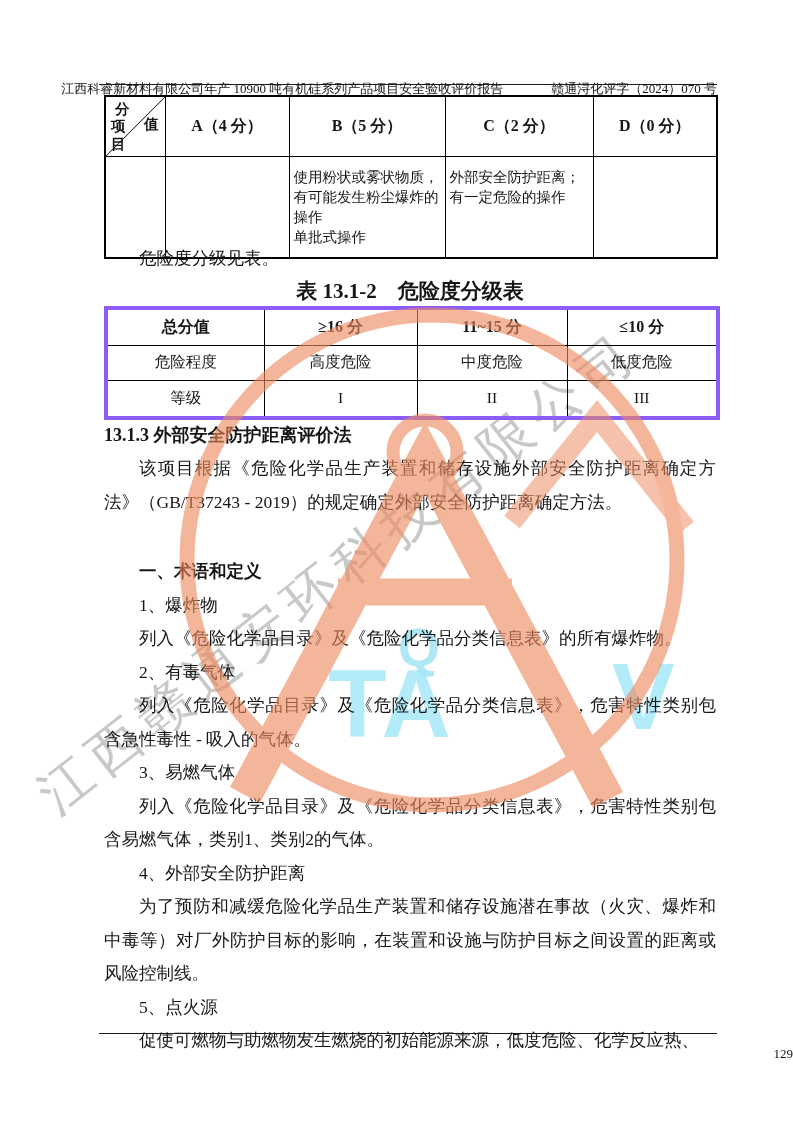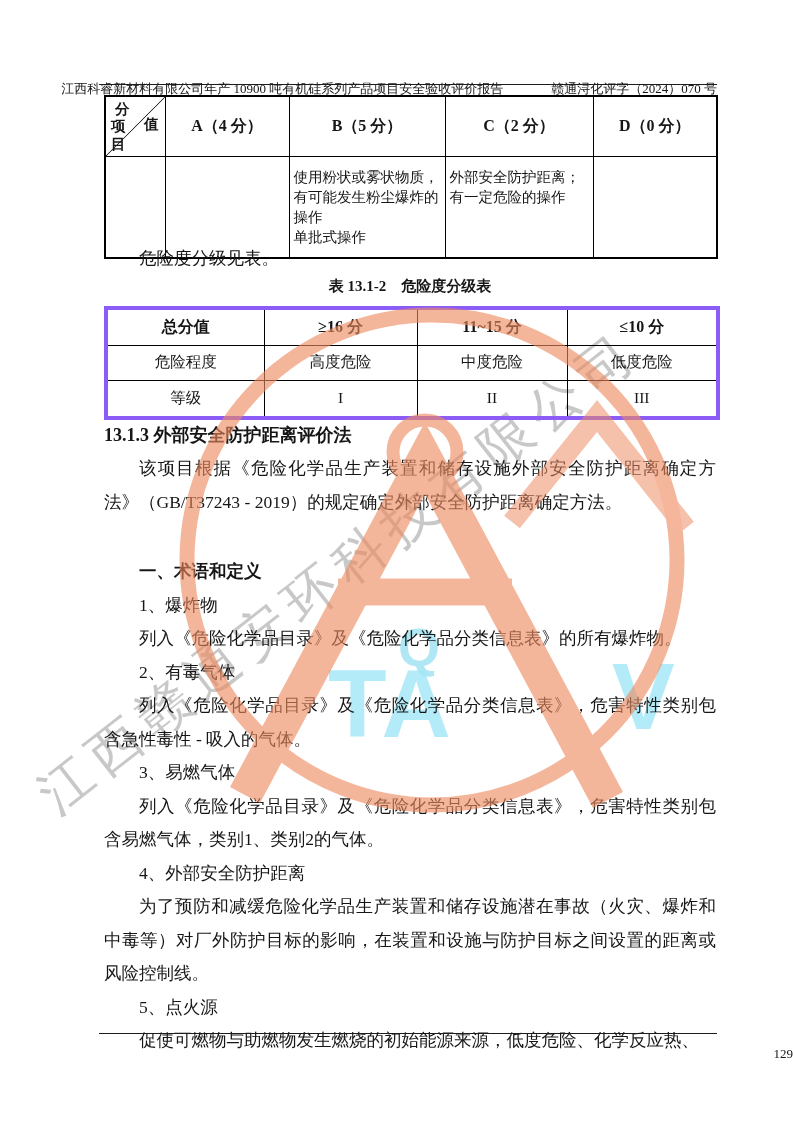--- a/index.html
+++ b/index.html
@@ -21,21 +21,21 @@
   .t1 .brow td{height:79px;vertical-align:top;font-size:14.5px;line-height:20px;padding:10px 4px;}
   .corner{position:relative;padding:0 !important;
           background-image:linear-gradient(to bottom right,transparent calc(50% - 0.8px),#333 50%,transparent calc(50% + 0.8px));}
   .corner span{position:absolute;font-size:14.5px;font-weight:bold;line-height:1;}
   .c-fen{left:9px;top:5px;}  .c-xiang{left:5px;top:22px;}  .c-mu{left:5px;top:40px;}  .c-zhi{right:6px;top:20px;}
   .t2{left:104px;top:306px;width:612px;border:4px solid #8b5cf6;}
   .t2 td{height:32.5px;text-align:center;vertical-align:middle;font-size:15.5px;}
   .t2 .hrow td{font-weight:bold;font-size:16px;}
   
   .note{position:absolute;left:104px;width:612px;top:246px;font-size:17.5px;text-indent:2em;z-index:3;}
-  .caption{position:absolute;left:104px;width:612px;top:277px;text-align:center;font-weight:bold;font-size:15px;z-index:3;}
+  .caption{position:absolute;left:104px;width:612px;top:277px;text-align:center;font-weight:bold;font-size:21px;z-index:3;}
   .sec-head{position:absolute;left:104px;width:612px;top:423px;font-weight:bold;font-size:18px;z-index:3;}
   .bodytext{position:absolute;left:104px;width:612px;top:452px;font-size:17.5px;line-height:33.5px;
             text-align:justify;z-index:3;}
   .bodytext p{margin:0;text-indent:2em;}
   .bodytext p.b{font-weight:bold;margin-top:36px;}
   
   .wm-back{position:absolute;inset:0;z-index:1;pointer-events:none;}
   .wm-co{position:absolute;left:46px;top:766px;transform:rotate(-38deg);transform-origin:0 50%;
          font-size:53px;letter-spacing:9px;white-space:nowrap;color:rgba(110,110,110,0.38);
          font-family:"Liberation Serif",serif;}

